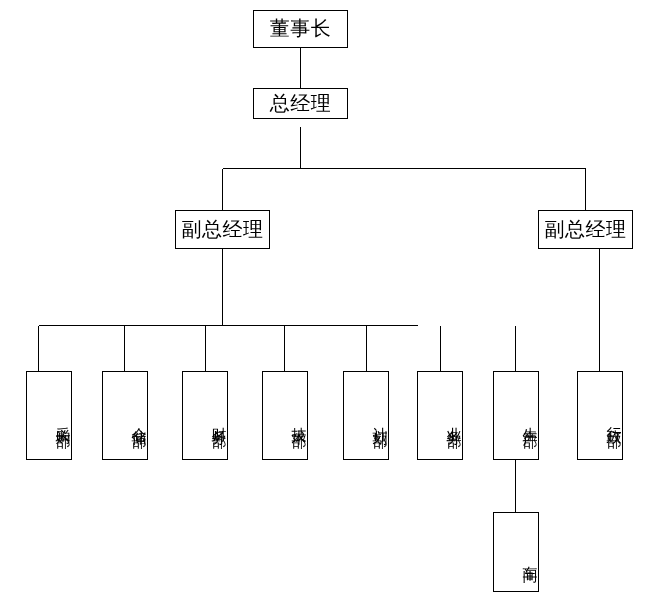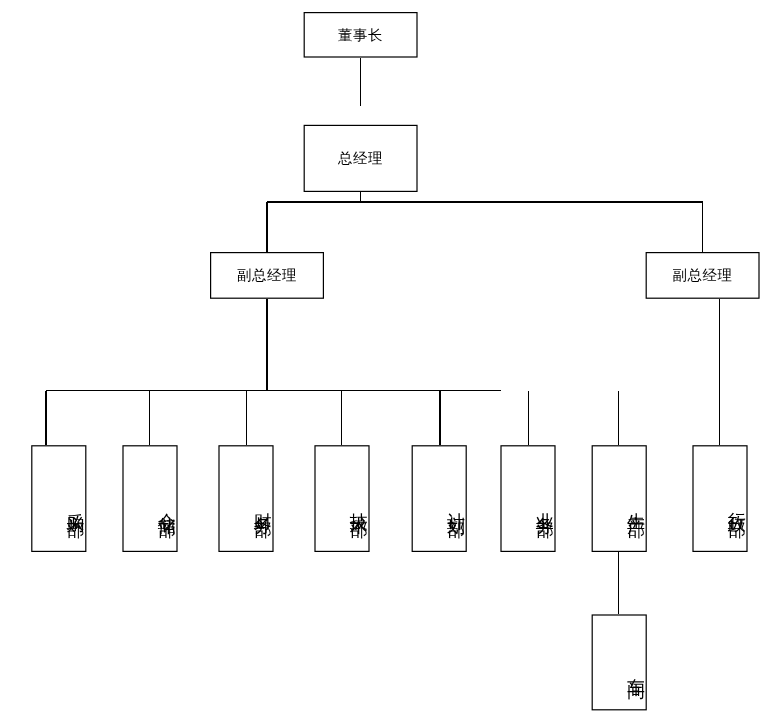--- a/index.html
+++ b/index.html
@@ -31,21 +31,21 @@
     border: 1px solid #000000;
     background: #ffffff;
     display: flex;
     align-items: center;
     justify-content: center;
     color: #000000;
     line-height: 1.18;
     z-index: 2;
   }
   .node.horizontal {
-    font-size: 12px;
+    font-size: 20px;
     letter-spacing: 0.5px;
     white-space: nowrap;
   }
   .node.vertical {
     font-size: 15px;
     writing-mode: vertical-rl;
     text-orientation: upright;
     letter-spacing: 3px;
     align-items: flex-start;
     justify-content: center;
@@ -87,21 +87,21 @@
       <line x1="599.5" y1="249" x2="599.5" y2="371"></line>
 
       <line x1="515.5" y1="460" x2="515.5" y2="512"></line>
     </g>
   </svg>
 
   <div class="node horizontal" style="left:253px; top:10px; width:95px; height:38px;">
     <span class="node-label">董事长</span>
   </div>
 
-  <div class="node horizontal" style="left:253px; top:104px; width:95px; height:56px;">
+  <div class="node horizontal" style="left:253px; top:88px; width:95px; height:31px;">
     <span class="node-label">总经理</span>
   </div>
 
   <div class="node horizontal" style="left:175px; top:210px; width:95px; height:39px;">
     <span class="node-label">副总经理</span>
   </div>
 
   <div class="node horizontal" style="left:538px; top:210px; width:95px; height:39px;">
     <span class="node-label">副总经理</span>
   </div>

